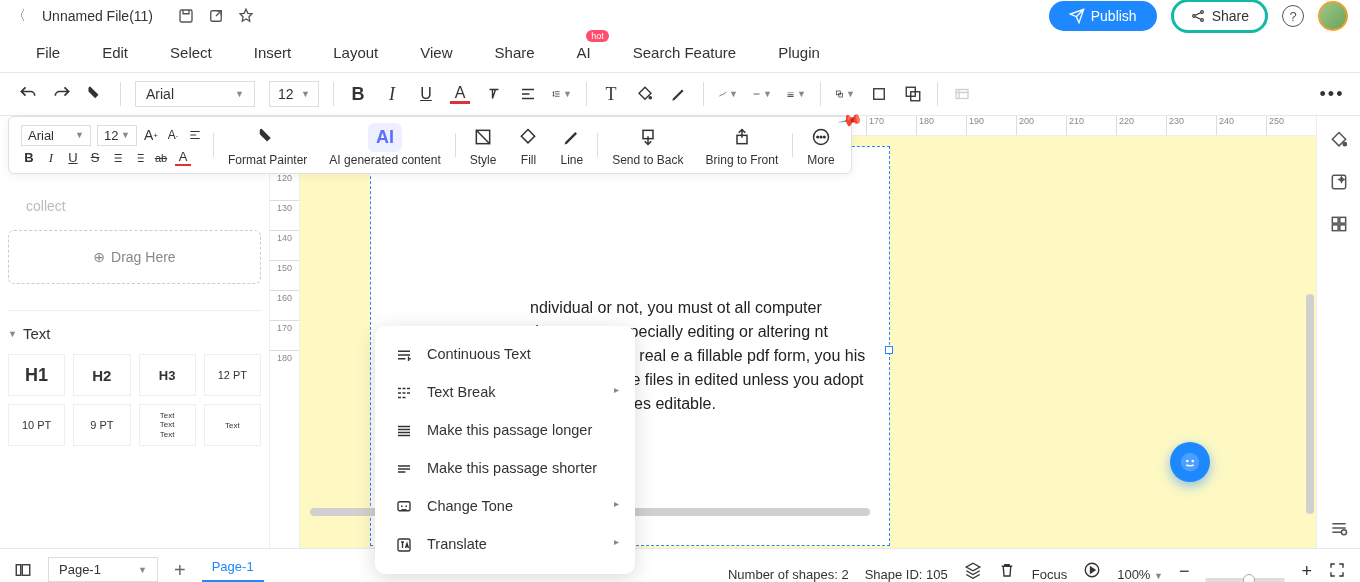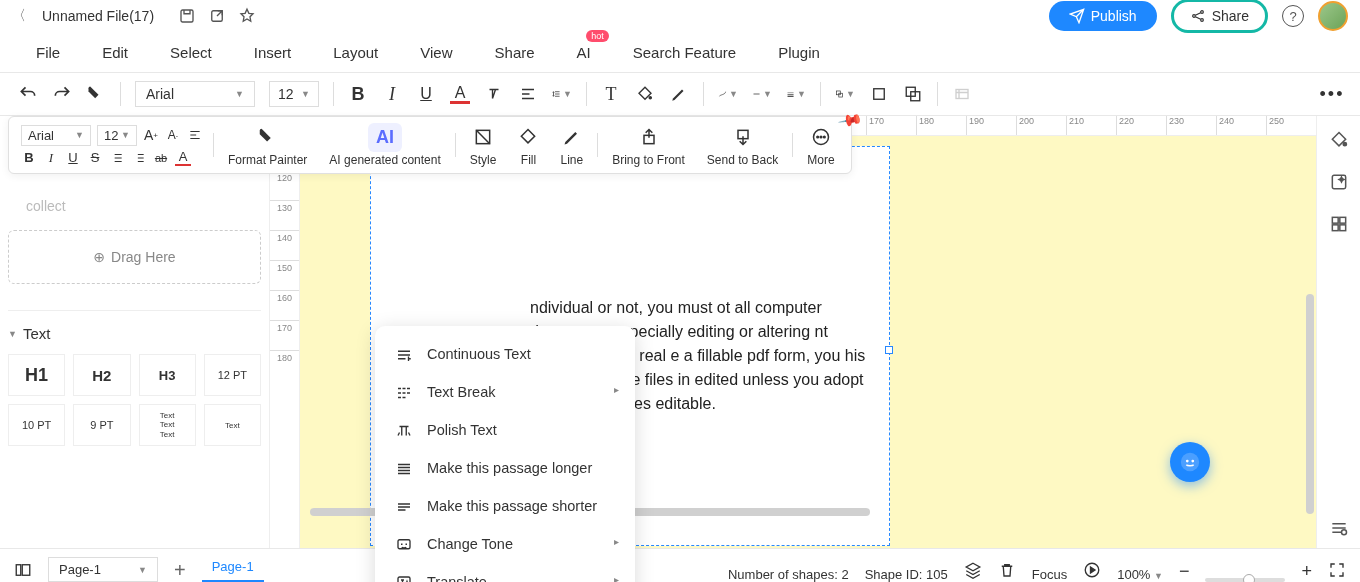--- a/index.html
+++ b/index.html
@@ -62,21 +62,21 @@
 .status-sp{margin-left:auto}
 .scroll-thumb-h{position:absolute;bottom:36px;left:310px;width:560px;height:8px;background:#d0d0d0;border-radius:5px}
 .scroll-thumb-v{position:absolute;top:178px;right:46px;width:8px;height:220px;background:#d0d0d0;border-radius:5px}
 .pin-icon{position:absolute;top:-6px;right:-10px;z-index:6;font-size:16px;color:#333;transform:rotate(35deg)}
 </style>
 </head>
 <body>
 
 <div class="top-bar">
   <span class="back-btn">〈</span>
-  <span class="file-title">Unnamed File(17)</span>
+  <span class="file-title">Unnamed File(11)</span>
   <div class="top-icons">
     <span class="top-icon"><svg viewBox="0 0 24 24" width="18" height="18" fill="none" stroke="currentColor" stroke-width="1.8">
           <rect x="4" y="4" width="16" height="16" rx="2"></rect>
           <path d="M8 4v5h8V4"></path>
         </svg></span>
     <span class="top-icon"><svg viewBox="0 0 24 24" width="18" height="18" fill="none" stroke="currentColor" stroke-width="1.8">
           <rect x="5" y="5" width="14" height="14" rx="2"></rect>
           <path d="M13 5l6 0 0 6M19 5l-7 7"></path>
         </svg></span>
     <span class="top-icon"><svg viewBox="0 0 24 24" width="18" height="18" fill="none" stroke="currentColor" stroke-width="1.8">
@@ -305,34 +305,34 @@
           <svg viewBox="0 0 24 24" width="20" height="20" fill="#333">
             <path d="M3 21l3-1 12-12-2-2L4 18l-1 3z"></path>
           </svg>
         </div>
       <span class="ft-label">Line</span>
     </div>
     <div class="divider"></div>
     <div class="ft-section">
       <div class="ft-icon">
           <svg viewBox="0 0 24 24" width="20" height="20" fill="none" stroke="#333" stroke-width="1.8">
+            <rect x="6" y="4" width="12" height="10"></rect>
+            <path d="M12 11v10M8 17l4 4 4-4"></path>
+          </svg>
+        </div>
+      <span class="ft-label">Send to Back</span>
+    </div>
+    <div class="ft-section">
+      <div class="ft-icon">
+          <svg viewBox="0 0 24 24" width="20" height="20" fill="none" stroke="#333" stroke-width="1.8">
             <rect x="6" y="10" width="12" height="10"></rect>
             <path d="M12 3v10M8 7l4-4 4 4"></path>
           </svg>
         </div>
       <span class="ft-label">Bring to Front</span>
-    </div>
-    <div class="ft-section">
-      <div class="ft-icon">
-          <svg viewBox="0 0 24 24" width="20" height="20" fill="none" stroke="#333" stroke-width="1.8">
-            <rect x="6" y="4" width="12" height="10"></rect>
-            <path d="M12 11v10M8 17l4 4 4-4"></path>
-          </svg>
-        </div>
-      <span class="ft-label">Send to Back</span>
     </div>
     <div class="divider"></div>
     <div class="ft-section">
       <div class="ft-icon">
           <svg viewBox="0 0 24 24" width="20" height="20" fill="none" stroke="#333" stroke-width="1.8">
             <circle cx="12" cy="12" r="9"></circle>
             <circle cx="8" cy="12" r="1" fill="#333"></circle>
             <circle cx="12" cy="12" r="1" fill="#333"></circle>
             <circle cx="16" cy="12" r="1" fill="#333"></circle>
           </svg>
@@ -427,28 +427,20 @@
       <span>Continuous Text</span>
     </div>
     <div class="ctx-item">
       <span class="ctx-icon">
           <svg viewBox="0 0 24 24" width="18" height="18" fill="none" stroke="#333" stroke-width="1.8">
             <path d="M4 6h4M10 6h4M16 6h4M4 12h4M10 12h4M16 12h4M4 18h4M10 18h4"></path>
           </svg>
         </span>
       <span>Text Break</span>
       <span class="ctx-arrow">▸</span>
-    </div>
-    <div class="ctx-item">
-      <span class="ctx-icon">
-          <svg viewBox="0 0 24 24" width="18" height="18" fill="none" stroke="#333" stroke-width="1.8">
-            <path d="M6 6h12M9 6v12M15 6v12M4 18l2-4M20 18l-2-4"></path>
-          </svg>
-        </span>
-      <span>Polish Text</span>
     </div>
     <div class="ctx-item">
       <span class="ctx-icon">
           <svg viewBox="0 0 24 24" width="18" height="18" fill="none" stroke="#333" stroke-width="1.8">
             <path d="M4 6h16M4 10h16M4 14h16M4 18h16"></path>
           </svg>
         </span>
       <span>Make this passage longer</span>
     </div>
     <div class="ctx-item">

